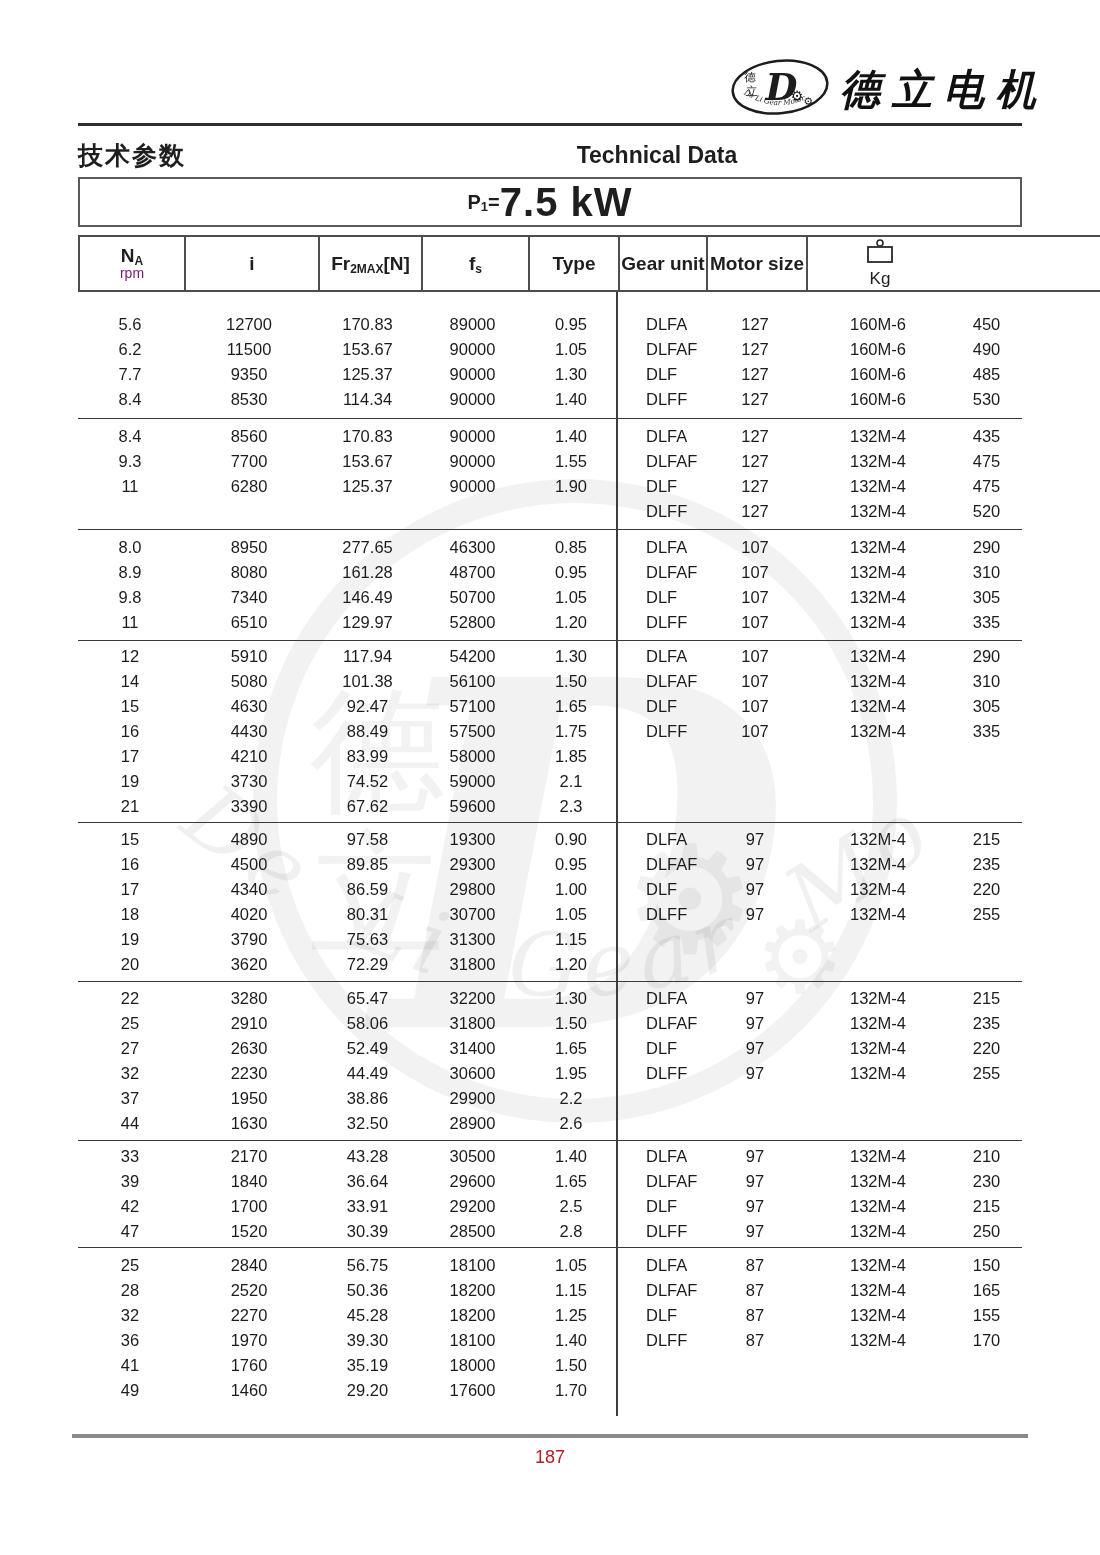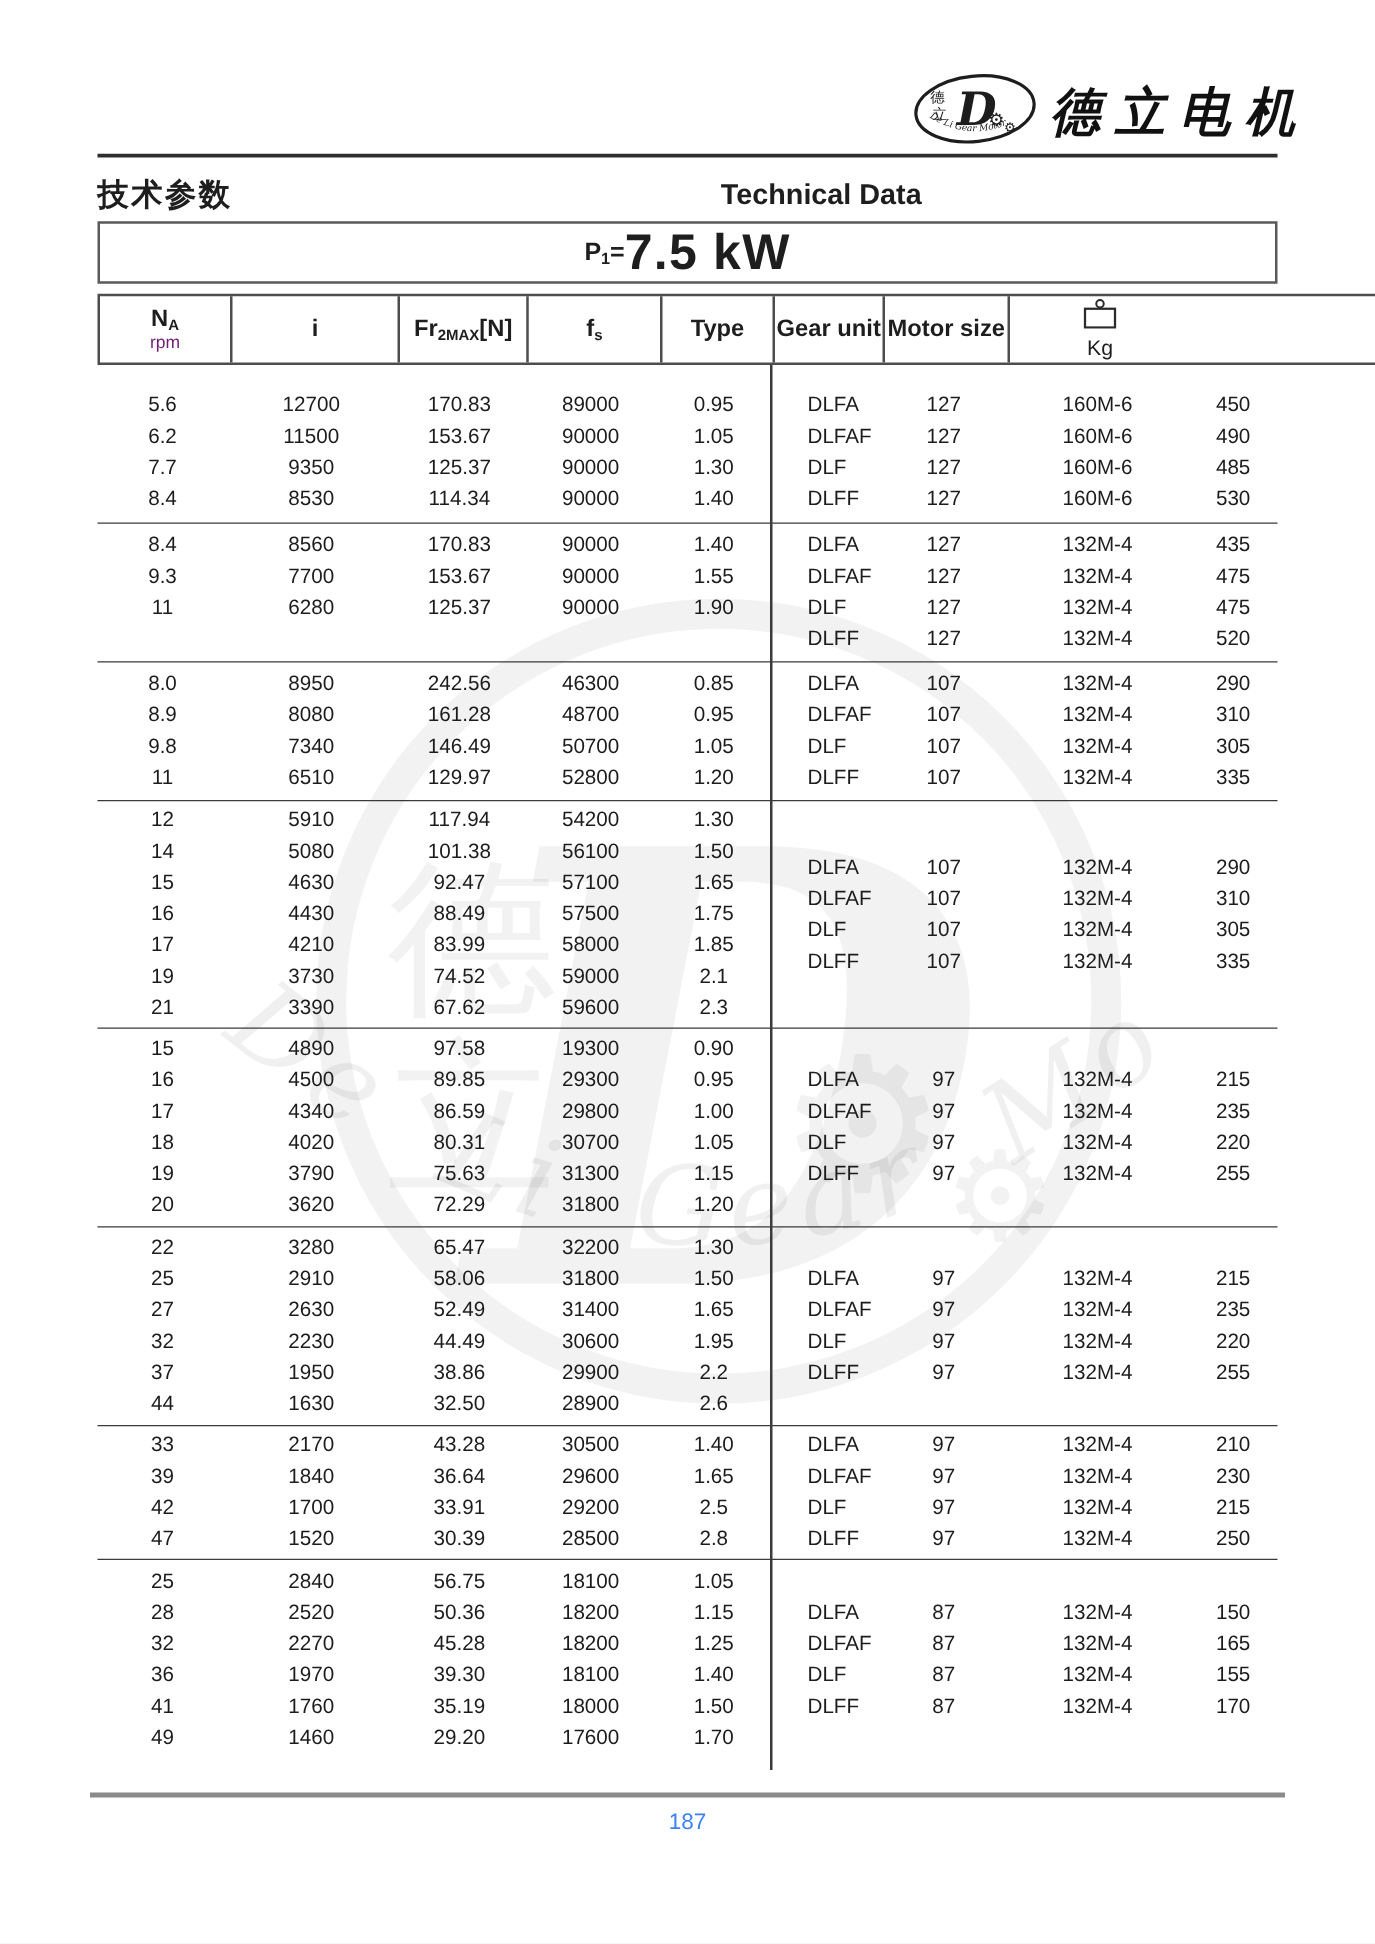--- a/index.html
+++ b/index.html
@@ -44,30 +44,30 @@
   .vdiv{position:absolute;left:538px;top:0;height:1124px;width:2px;background:#3c3c3c;z-index:2}
 
   .group{display:flex;border-bottom:1.5px solid #3a3a3a;padding:5px 0}
   .group:nth-child(1){padding-top:20px;padding-bottom:6px}
   .group:nth-child(2) .g-left{justify-content:flex-start}
   .group:nth-child(4){padding:3px 0}
   .group:nth-child(5),.group:nth-child(6){padding:4px 0}
   .group:nth-child(7){padding:3px 0}
   .group:nth-child(8){border-bottom:none;padding-bottom:10px}
   .g-left{width:538px;display:flex;flex-direction:column;justify-content:center}
-  .g-right{width:406px;display:flex;flex-direction:column;justify-content:center}
+  .g-right{width:406px;display:flex;flex-direction:column;}
   .row{display:grid;height:25px;line-height:25px;font-size:16.5px;letter-spacing:0;color:#1c1c1c}
   .row.l{grid-template-columns:104px 134px 103px 107px 90px}
   .row.r{grid-template-columns:89px 100px 146px 71px}
   .cell{text-align:center;white-space:nowrap}
   .cell.type{text-align:left;padding-left:30px}
 
   
   .bottom-rule{position:absolute;left:72px;top:1434px;width:956px;height:4px;background:#8a8a8a}
-  .page-num{position:absolute;left:78px;top:1447px;width:944px;text-align:center;font-size:18px;color:#3b82f6}
+  .page-num{position:absolute;left:78px;top:1447px;width:944px;text-align:center;font-size:18px;color:#b91c1c}
 </style>
 </head>
 <body>
 
 <div class="page">
 
   <div class="brand">
     <svg class="logo-svg" viewBox="0 0 104 64">
       <ellipse cx="52" cy="30" rx="49" ry="27" fill="none" stroke="#1d1d1d" stroke-width="2.6" transform="rotate(-6 52 30)"></ellipse>
       <text x="21" y="24" font-size="12" text-anchor="middle" fill="#1d1d1d" font-family="DejaVu Serif,serif">德</text>
@@ -249,21 +249,21 @@
               <div class="cell">132M-4</div>
               <div class="cell">520</div>
             </div>
           </div>
         </div>
         <div class="group">
           <div class="g-left">
             <div class="row l">
               <div class="cell">8.0</div>
               <div class="cell">8950</div>
-              <div class="cell">242.56</div>
+              <div class="cell">277.65</div>
               <div class="cell">46300</div>
               <div class="cell">0.85</div>
             </div>
             <div class="row l">
               <div class="cell">8.9</div>
               <div class="cell">8080</div>
               <div class="cell">161.28</div>
               <div class="cell">48700</div>
               <div class="cell">0.95</div>
             </div>

